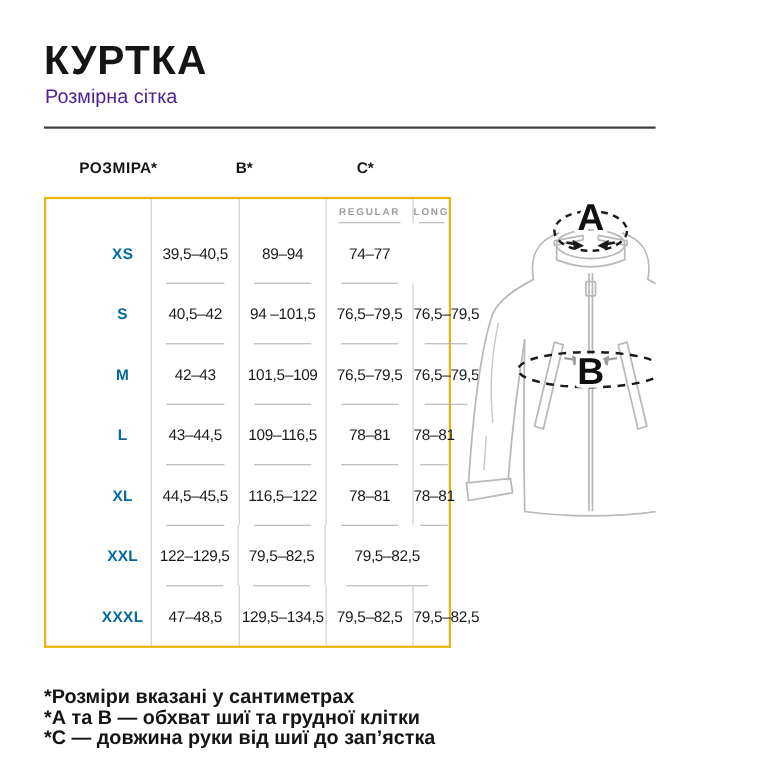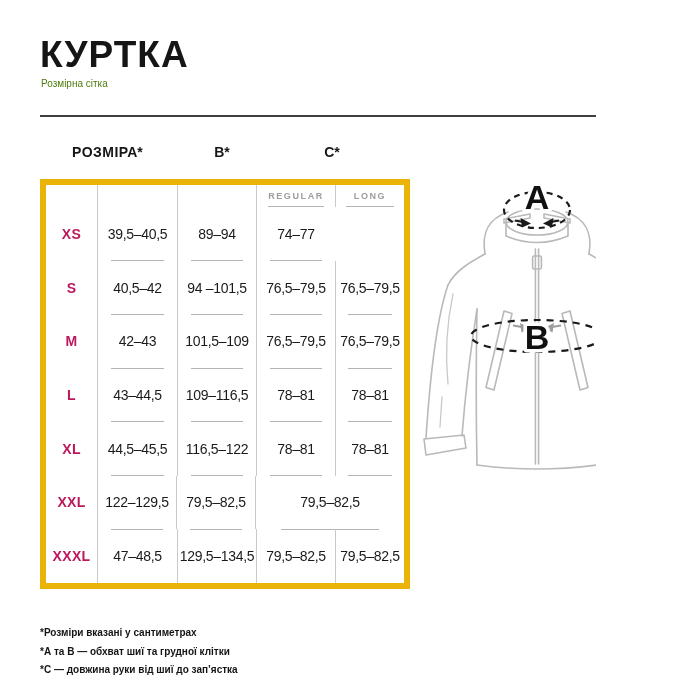--- a/index.html
+++ b/index.html
@@ -3,50 +3,50 @@
 <meta charset="utf-8">
 <style>
   * { margin:0; padding:0; box-sizing:border-box; }
   html,body { background:#ffffff; }
   .sheet {
     position:relative; width:596px; height:700px; background:#ffffff;
     font-family:"Liberation Sans","DejaVu Sans",sans-serif; color:#1c1c1c; overflow:hidden;
   }
   
   .title { position:absolute; left:40px; top:36px; font-size:37px; font-weight:800; letter-spacing:1px; color:#151515; line-height:1; }
-  .subtitle { position:absolute; left:41px; top:78px; font-size:10px; font-weight:400; color:#4d7c0f; }
+  .subtitle { position:absolute; left:41px; top:78px; font-size:18px; font-weight:400; color:#4c1d95; }
   .logo { position:absolute; left:612px; top:39px; width:56px; height:55px; }
   .divider { position:absolute; left:40px; top:115px; width:618px; height:1.5px; background:#3f3f3f; }
   
   .colhead { position:absolute; top:144px; font-size:14px; font-weight:800; color:#161616; }
   .ch-size { left:40px; letter-spacing:0.5px;padding-left:32px; }
   .ch-a { left:135px; transform:translateX(-50%); }
   .ch-b { left:222px; transform:translateX(-50%); }
   .ch-c { left:332px; transform:translateX(-50%); }
   
   .size-table {
     position:absolute; left:40px; top:179px; width:370px; height:410px;
-    border:6px solid #eab308; display:flex; flex-direction:column; background:#fff;
+    border:2px solid #eab308; display:flex; flex-direction:column; background:#fff;padding-left:44px;
   }
   .trow { display:flex; flex:1; }
   .thead { display:flex; height:22px; flex:0 0 22px; }
   .cell { position:relative; display:flex; align-items:center; justify-content:center; }
   .c0 { flex:0 0 51px; }
   .c1 { flex:0 0 80px; }
   .c2 { flex:0 0 79px; }
   .c3 { flex:0 0 79px; }
   .c4 { flex:1 1 auto; }
   .c1,.c2,.c3,.c4 { border-left:1px solid #c9c9c9; }
   .sub { font-size:9px; font-weight:700; letter-spacing:1.6px; color:#9d9d9d; align-items:flex-end; padding-bottom:6px; }
   .sub::after { content:""; position:absolute; bottom:0; left:14%; right:14%; height:1.5px; background:#b3b3b3; }
-  .size-lbl { font-size:14px; font-weight:700; color:#be185d; letter-spacing:0.3px;text-align:center; }
+  .size-lbl { font-size:14px; font-weight:700; color:#0369a1; letter-spacing:0.3px;text-align:center; }
   .val { font-size:14px; font-weight:400; color:#1a1a1a; letter-spacing:-0.3px; white-space:nowrap; }
   .trow:not(:last-child) .val::after { content:""; position:absolute; bottom:-0.5px; left:17%; right:17%; height:1px; background:#b3b3b3; }
   
-  .footnotes { position:absolute; left:40px; top:624px; font-size:10px; font-weight:700; line-height:18.5px; color:#141414; }
+  .footnotes { position:absolute; left:40px; top:624px; font-size:18px; font-weight:700; line-height:18.5px; color:#141414; }
   
   .jacket { position:absolute; left:420px; top:172px; width:280px; height:312px; }
   svg text.meas { font-family:"Liberation Sans","DejaVu Sans",sans-serif; font-size:34px; font-weight:800; fill:#111;
     paint-order:stroke; stroke:#ffffff; stroke-width:7px; stroke-linejoin:round; text-anchor:middle; }
 </style>
 </head>
 <body>
 
 <div class="sheet">
 

